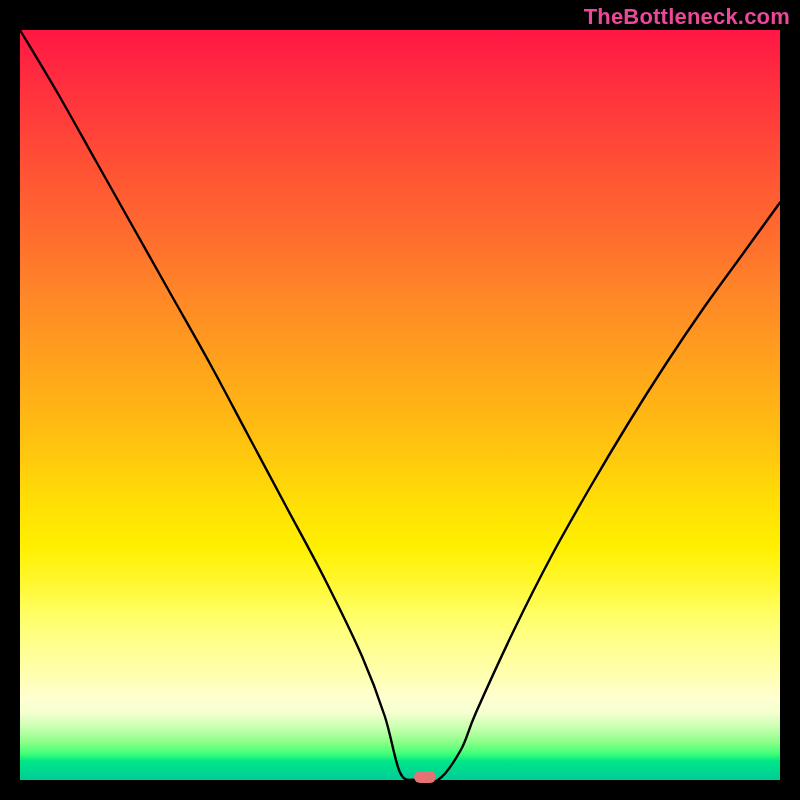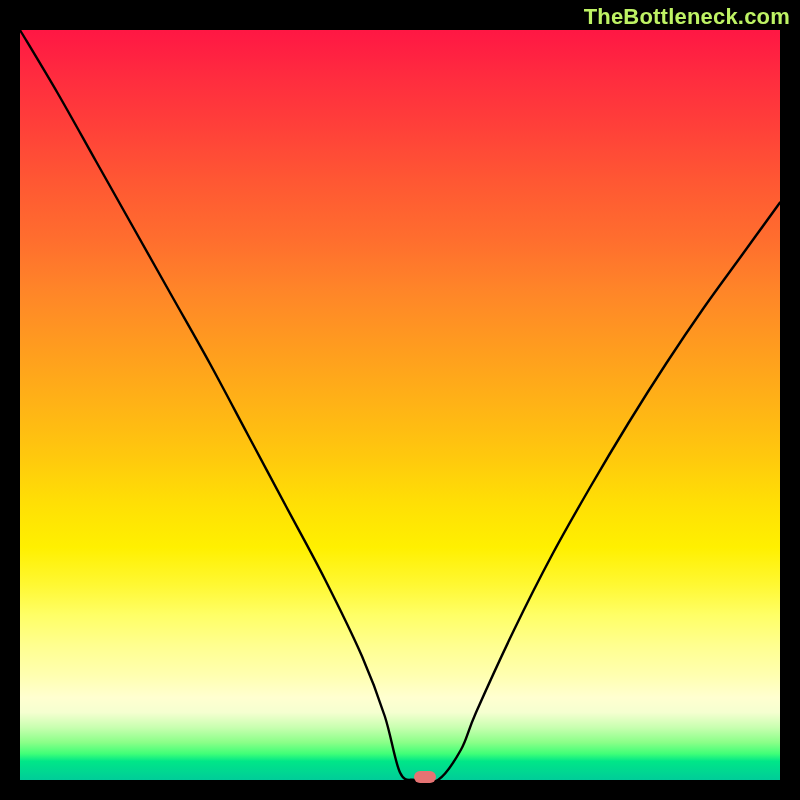--- a/index.html
+++ b/index.html
@@ -10,21 +10,21 @@
     background: #000;
     position: relative;
   }
   .watermark {
     position: absolute;
     top: 4px;
     right: 10px;
     font-family: Arial, Helvetica, sans-serif;
     font-size: 22px;
     font-weight: 600;
-    color: #bef264;
+    color: #ec4899;
     letter-spacing: 0.2px;
   }
   .plot-outer {
     position: absolute;
     left: 20px;
     top: 30px;
     width: 760px;
     height: 750px;
     background: #000;
   }

